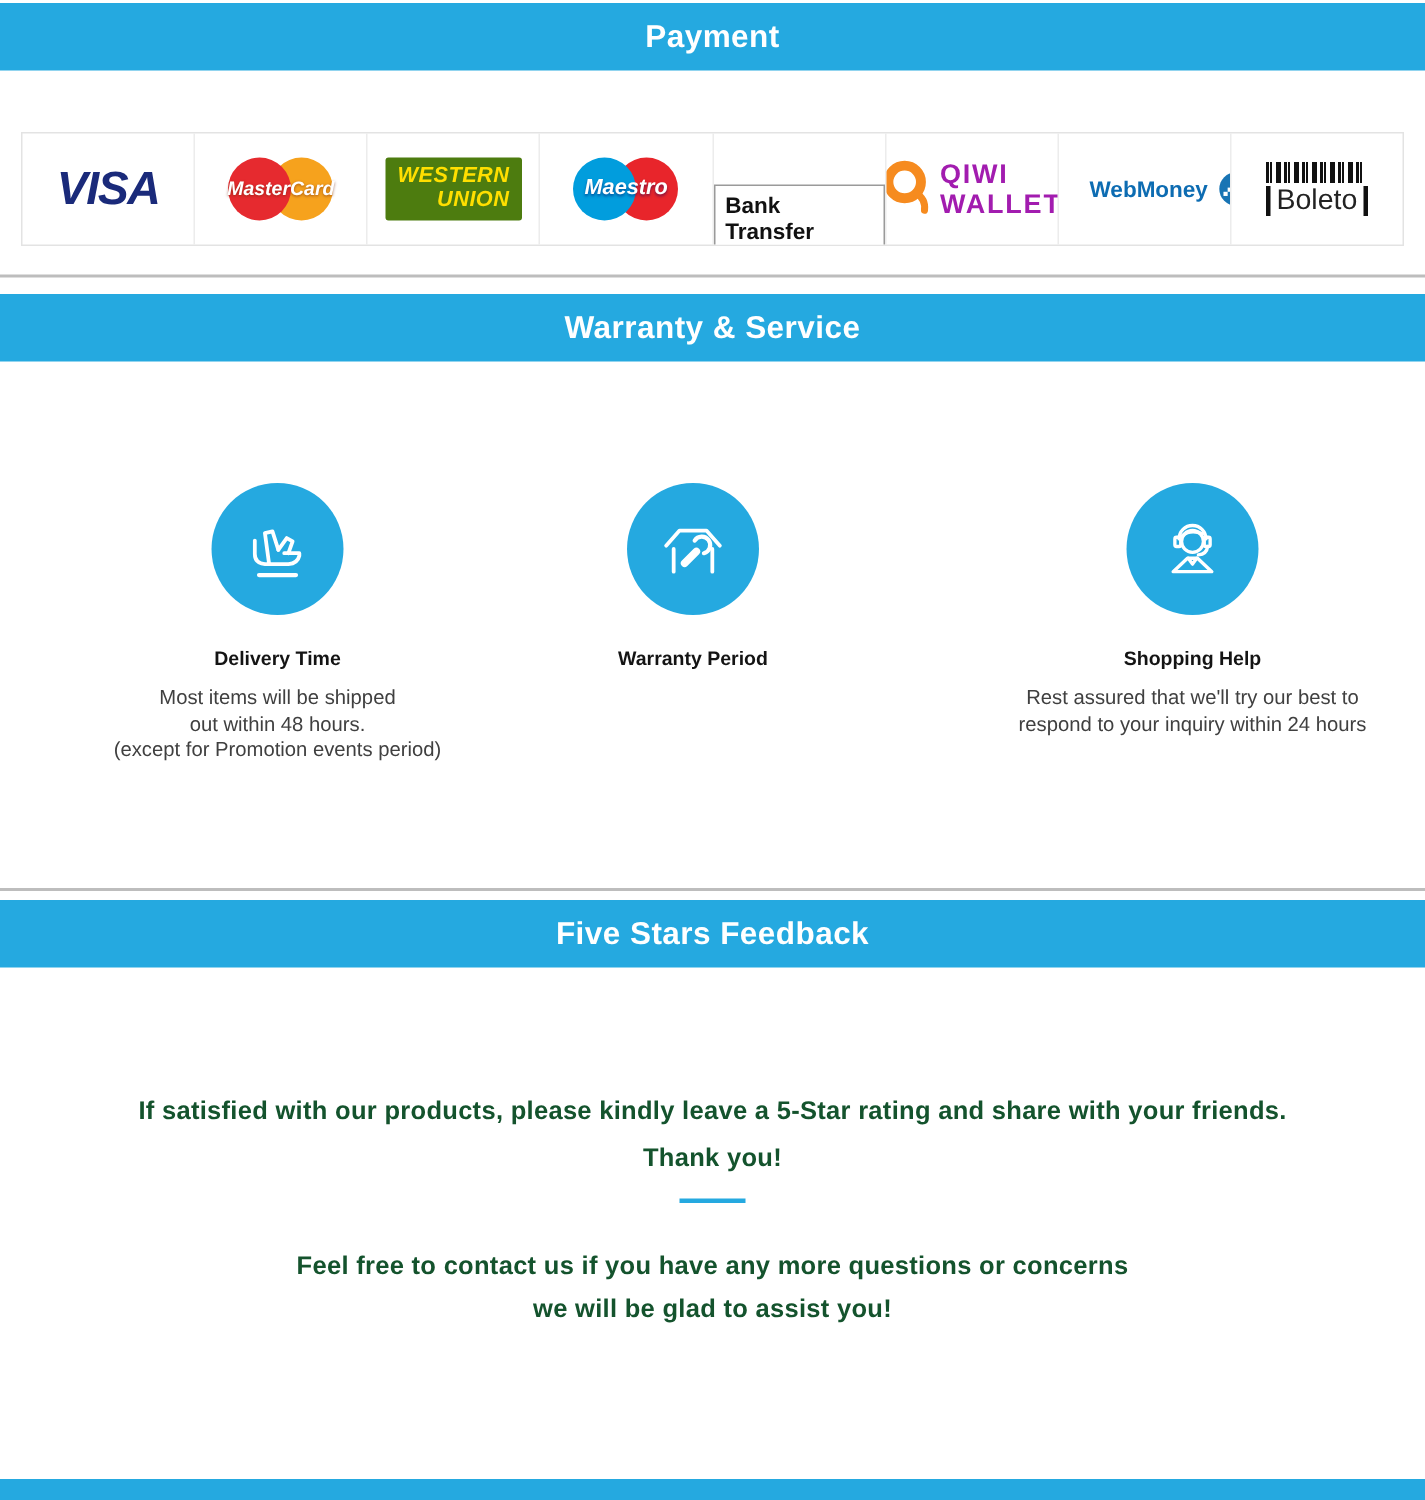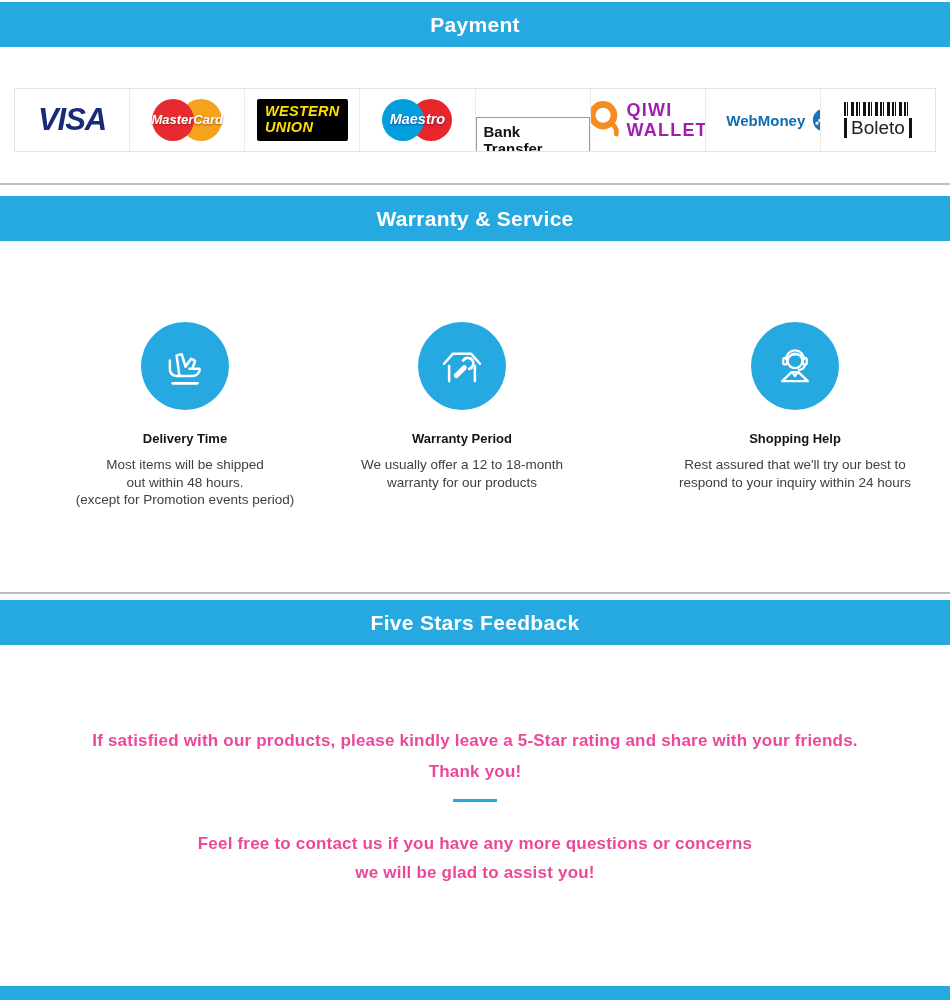--- a/index.html
+++ b/index.html
@@ -16,42 +16,42 @@
   #bar-payment{top:2px}
   #bar-warranty{top:196px}
   #bar-feedback{top:600px}
   .hairline{position:absolute;left:0;width:100%;height:2px;background:#bdbdbd;}
   #hl1{top:183px}
   #hl2{top:592px}
   .bottom-bar{position:absolute;top:986px;left:0;width:100%;height:14px;background:#25a9e0;}
 
   
   .pay-strip{
-    position:absolute;top:88px;left:14px;width:922px;height:64px;
+    position:absolute;top:88px;left:14px;width:922px;height:76px;
     border:1px solid #e3e3e3;background:#fff;display:flex;box-sizing:border-box;
   }
   .pay-cell{flex:1 1 0;display:flex;align-items:center;justify-content:center;
     border-right:1px solid #ececec;overflow:hidden;}
   .pay-cell:last-child{border-right:none}
 
   .visa{font-size:31px;font-weight:800;font-style:italic;color:#1a2a7a;letter-spacing:-1px;}
 
   .mc{position:relative;width:80px;height:46px;display:block;}
   .mc .c{position:absolute;top:2px;width:42px;height:42px;border-radius:50%;}
   .mc .c1{left:5px;background:#e62a2f;z-index:1}
   .mc .c2{right:5px;background:#f6a21d;z-index:0}
   .mc .t{position:absolute;z-index:2;top:50%;left:0;right:0;transform:translateY(-54%);
     text-align:center;color:#fff;font-style:italic;font-weight:700;font-size:13px;
     text-shadow:0 1px 2px rgba(110,30,0,.6);}
   .mst .c1{background:#019ddd}
   .mst .c2{background:#e8252b}
   .mst .t{font-size:14.5px;text-shadow:0 1px 2px rgba(0,0,90,.5)}
 
-  .wu{background:#000000;border-radius:2px;padding:5px 8px;display:flex;flex-direction:column;
-    align-items:flex-start;line-height:1.08;}
+  .wu{background:#4d7c0f;border-radius:2px;padding:5px 8px;display:flex;flex-direction:column;
+    align-items:flex-end;line-height:1.08;}
   .wu span{color:#ffdf00;font-weight:800;font-style:italic;font-size:14.5px;letter-spacing:.3px;}
 
   .bt{border:1px solid #9a9a9a;padding:5px 7px;font-weight:700;font-size:15px;color:#111;background:#fff;margin-top:40px;}
 
   .qiwi{display:flex;align-items:center;gap:5px;}
   .q-tx{display:flex;flex-direction:column;line-height:1.12;}
   .q-tx span{color:#a21caf;font-weight:700;font-size:18px;letter-spacing:1.2px;}
 
   .wm{display:flex;align-items:center;gap:6px;margin-left:38px;}
   .wm-t{color:#0d6cb2;font-weight:700;font-size:15px;}
@@ -67,21 +67,21 @@
   #feat-0{left:30px;width:310px}
   #feat-1{left:310px;width:304px}
   #feat-2{left:640px;width:310px}
   .circle{width:88px;height:88px;border-radius:50%;background:#25a9e0;margin:0 auto;
     display:flex;align-items:center;justify-content:center;}
   .circle svg{width:56px;height:56px;display:block;}
   .feat h3{margin:21px 0 0;font-size:13px;color:#141414;font-weight:700;}
   .feat p{margin:10px 0 0;font-size:13.5px;color:#404040;line-height:1.3;white-space:pre-line;}
 
   
-  .fb{position:absolute;left:0;width:100%;text-align:center;color:#ec4899;
+  .fb{position:absolute;left:0;width:100%;text-align:center;color:#14532d;
     font-size:17px;font-weight:600;letter-spacing:.2px;}
   #fb1{top:731px}
   #fb2{top:762px}
   #fb3{top:834px}
   #fb4{top:863px}
   .divider{position:absolute;top:799px;left:50%;transform:translateX(-50%);
     width:44px;height:3px;background:#25a9e0;}
 </style>
 </head>
 <body>
@@ -189,22 +189,20 @@
   <div class="circle">
     <svg viewBox="0 0 100 100" fill="none" stroke="#ffffff" stroke-width="4.5" stroke-linecap="round" stroke-linejoin="round">
       <path d="M18 46 L34 28 L66 28 L82 46"></path>
       <path d="M27 50 L27 77"></path>
       <path d="M73 50 L73 77"></path>
       <line x1="40" y1="67" x2="54" y2="53" stroke-width="9"></line>
       <path d="M52 40 a10 10 0 1 1 11 15" stroke-width="5"></path>
     </svg>
   </div>
   <h3>Warranty Period</h3>
-  <p>We usually offer a 12 to 18-month
-warranty for our products</p>
 </div>
 
 <div class="feat" id="feat-2">
   <div class="circle">
     <svg viewBox="0 0 100 100" fill="none" stroke="#ffffff" stroke-width="4" stroke-linecap="round" stroke-linejoin="round">
       <circle cx="50" cy="41" r="13"></circle>
       <path d="M34 38 a16 16 0 0 1 32 0"></path>
       <rect x="29" y="36" width="7" height="11" rx="2"></rect>
       <rect x="64" y="36" width="7" height="11" rx="2"></rect>
       <path d="M68 47 q-1 9 -11 10"></path>

